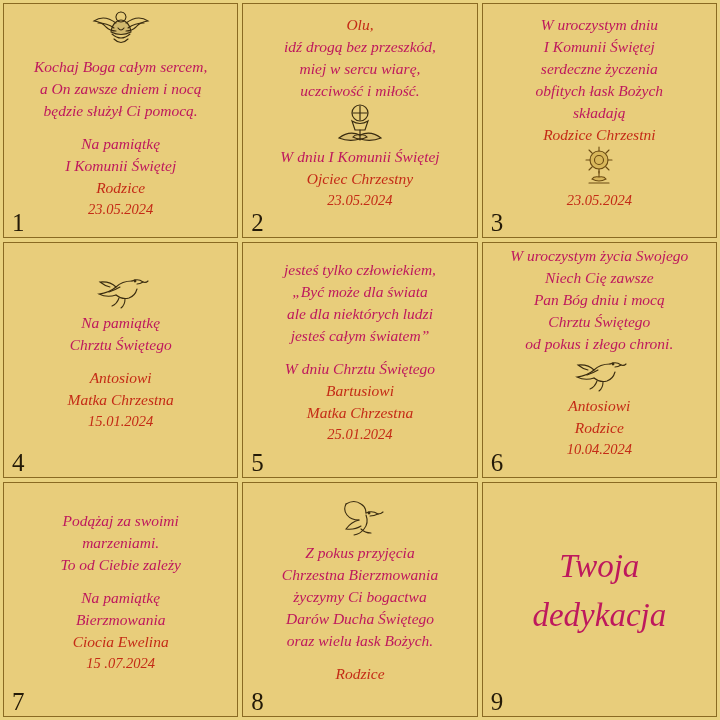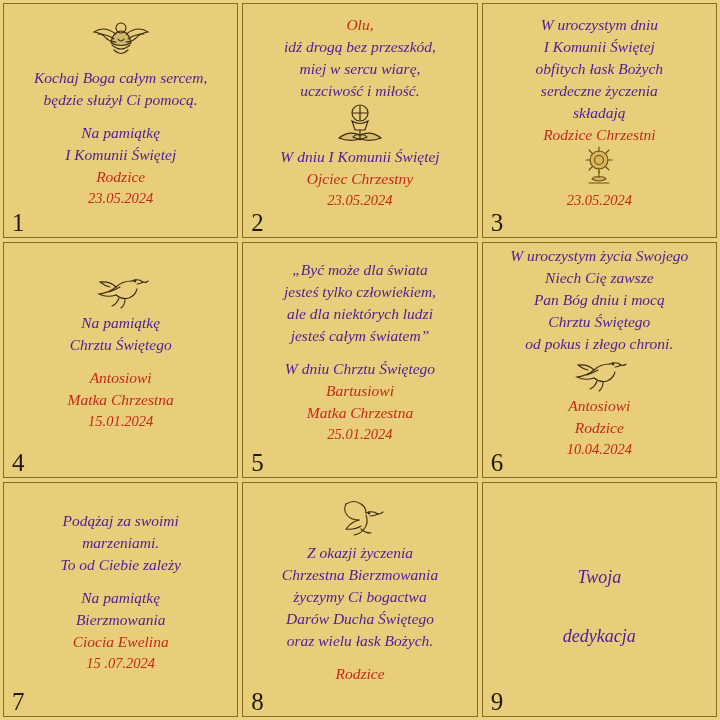--- a/index.html
+++ b/index.html
@@ -40,35 +40,34 @@
     display: flex;
     flex-direction: column;
     align-items: center;
     justify-content: center;
     width: 100%;
   }
   .line {
     font-style: italic;
     text-align: center;
     line-height: 1.42;
-    color: #4c1d95;
+    color: #be185d;
     font-size: 15.5px;
     white-space: nowrap;
   }
   .line.red {
     color: #c42b16;
   }
   .line.date {
     color: #c42b16;
     font-size: 14.5px;
   }
   .line.big {
-    font-size: 18px;
+    font-size: 33px;
     line-height: 1.5;
-    margin-top: 32px;
   }
   .gap {
     height: 11px;
   }
   .num {
     position: absolute;
     left: 8px;
     bottom: 2px;
     font-size: 25px;
     font-family: "Liberation Serif", serif;
@@ -96,20 +95,21 @@
       <path d="M36 17 q12 -9 22 -2 q-8 1 -12 6 q-4 4 -10 4"></path>
       <path d="M8 17 q9 0 16 5"></path>
       <path d="M54 17 q-9 0 -16 5"></path>
       <path d="M28 22 q3 4 6 0"></path>
       <path d="M22 28 q9 8 18 0"></path>
       <path d="M24 33 q7 7 14 0"></path>
     </g>
   </svg>
         </span>
         <div class="line">Kochaj Boga całym sercem,</div>
+        <div class="line">a On zawsze dniem i nocą</div>
         <div class="line">będzie służył Ci pomocą.</div>
         <div class="gap"></div>
         <div class="line">Na pamiątkę</div>
         <div class="line">I Komunii Świętej</div>
         <div class="line red">Rodzice</div>
         <div class="line date">23.05.2024</div>
       </div>
       <div class="num">1</div>
     </div>
     <div class="card">
@@ -133,22 +133,22 @@
         <div class="line">W dniu I Komunii Świętej</div>
         <div class="line red">Ojciec Chrzestny</div>
         <div class="line date">23.05.2024</div>
       </div>
       <div class="num">2</div>
     </div>
     <div class="card">
       <div class="card-inner">
         <div class="line">W uroczystym dniu</div>
         <div class="line">I Komunii Świętej</div>
+        <div class="line">serdeczne życzenia</div>
         <div class="line">obfitych łask Bożych</div>
-        <div class="line">serdeczne życzenia</div>
         <div class="line">składają</div>
         <div class="line red">Rodzice Chrzestni</div>
         <span>
           <svg class="art tiny" width="46" height="40" viewBox="0 0 46 40">
     <g fill="none" stroke="#6a4a12" stroke-width="1.1" stroke-linecap="round">
       <circle cx="23" cy="14" r="9" fill="#c8a23c" fill-opacity="0.5"></circle>
       <circle cx="23" cy="14" r="4.5"></circle>
       <path d="M23 1 v4 M23 23 v4 M10 14 h4 M32 14 h4 M13 4 l3 3 M33 4 l-3 3 M13 24 l3 -3 M33 24 l-3 -3"></path>
       <path d="M23 25 v6 M16 33 q7 4 14 0 q-2 -3 -7 -2 q-5 -1 -7 2z" fill="#c8a23c" fill-opacity="0.5"></path>
       <path d="M13 37 h20"></path>
@@ -179,22 +179,22 @@
         <div class="line">Chrztu Świętego</div>
         <div class="gap"></div>
         <div class="line red">Antosiowi</div>
         <div class="line red">Matka Chrzestna</div>
         <div class="line date">15.01.2024</div>
       </div>
       <div class="num">4</div>
     </div>
     <div class="card">
       <div class="card-inner">
+        <div class="line">jesteś tylko człowiekiem,</div>
         <div class="line">„Być może dla świata</div>
-        <div class="line">jesteś tylko człowiekiem,</div>
         <div class="line">ale dla niektórych ludzi</div>
         <div class="line">jesteś całym światem”</div>
         <div class="gap"></div>
         <div class="line">W dniu Chrztu Świętego</div>
         <div class="line red">Bartusiowi</div>
         <div class="line red">Matka Chrzestna</div>
         <div class="line date">25.01.2024</div>
       </div>
       <div class="num">5</div>
     </div>
@@ -247,21 +247,21 @@
       <path d="M14 6 q-3 6 1 11 q4 5 12 5"></path>
       <path d="M34 15 q6 -3 12 1 q-4 2 -8 2"></path>
       <path d="M46 16 q3 0 5 -2"></path>
       <path d="M27 22 q-8 2 -13 9 q9 1 15 -3"></path>
       <path d="M34 17 q3 8 -2 14 q-4 5 -10 6"></path>
       <path d="M29 31 q4 4 10 4"></path>
       <circle cx="37" cy="15" r="0.9" fill="#3a2c10"></circle>
     </g>
   </svg>
         </span>
-        <div class="line">Z okazji życzenia</div>
+        <div class="line">Z pokus przyjęcia</div>
         <div class="line">Chrzestna Bierzmowania</div>
         <div class="line">życzymy Ci bogactwa</div>
         <div class="line">Darów Ducha Świętego</div>
         <div class="line">oraz wielu łask Bożych.</div>
         <div class="gap"></div>
         <div class="line red">Rodzice</div>
       </div>
       <div class="num">8</div>
     </div>
     <div class="card">

